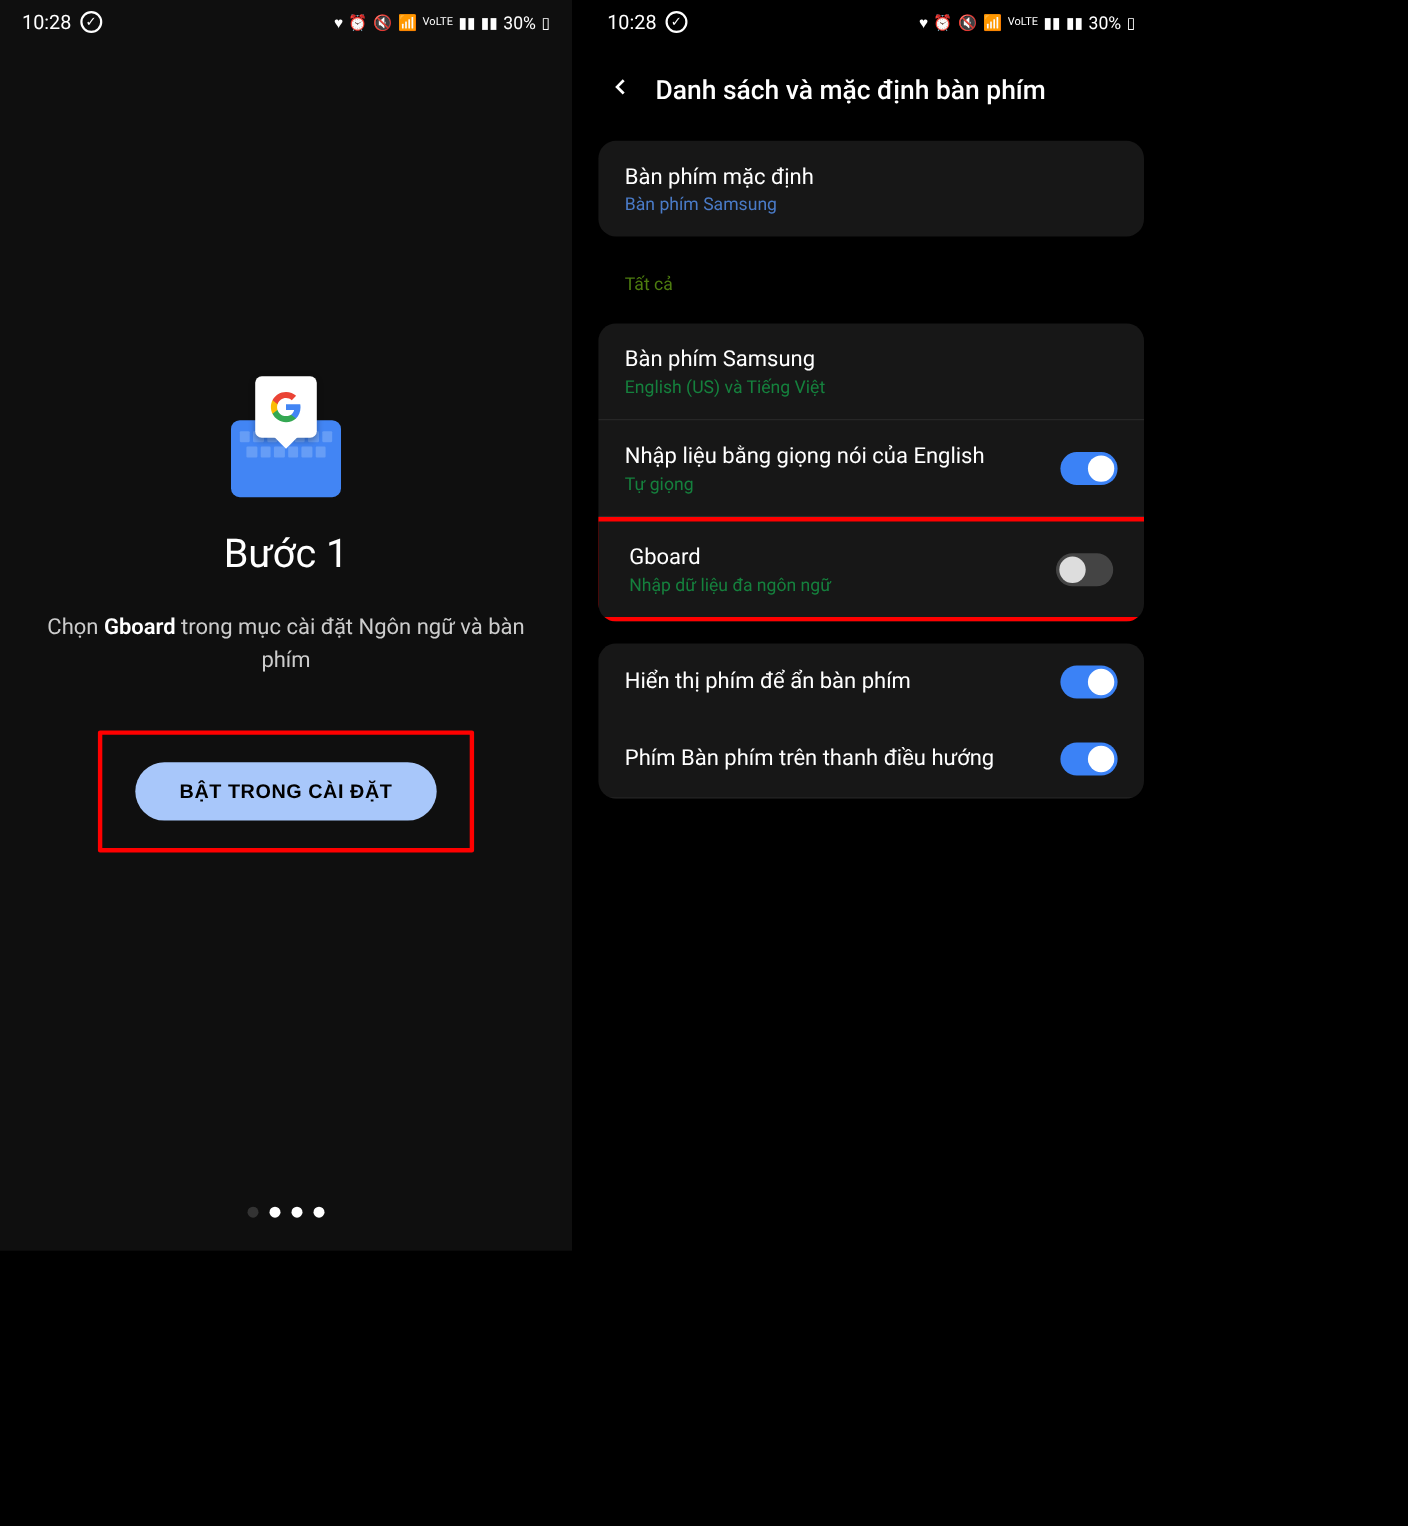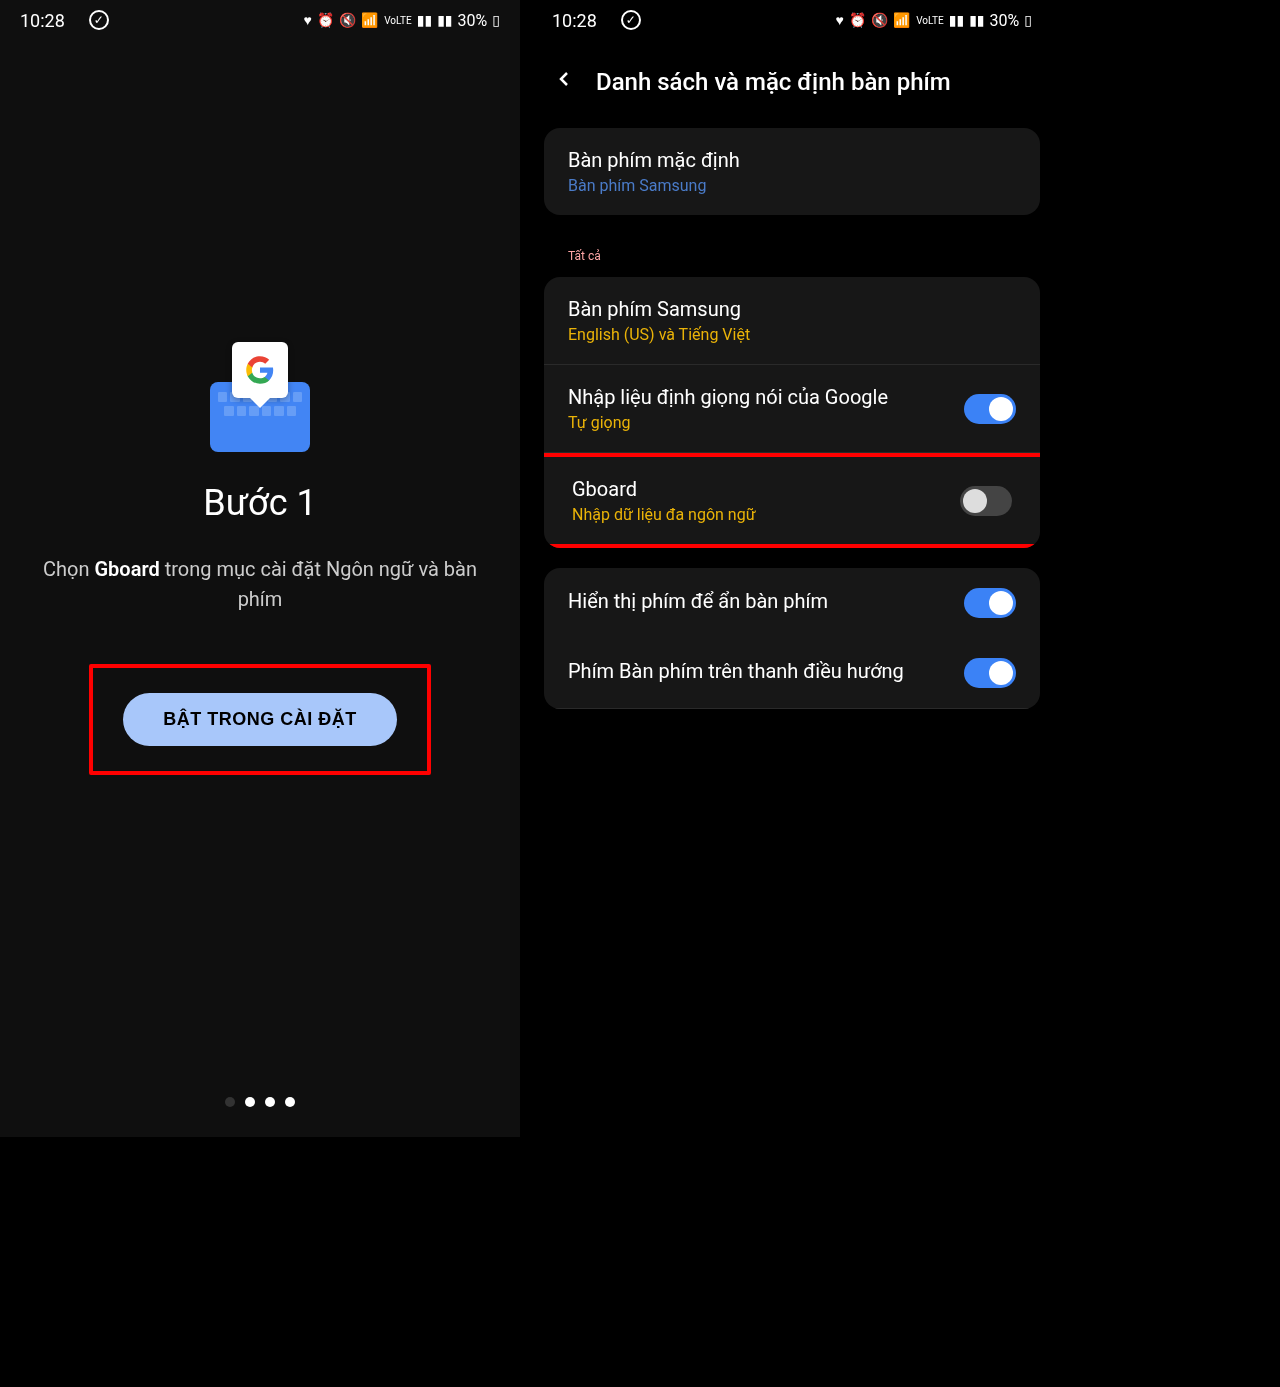--- a/index.html
+++ b/index.html
@@ -41,21 +41,21 @@
       justify-content: space-between;
       align-items: center;
       padding: 0 20px;
       color: #fff;
       font-size: 18px;
     }
     
     .status-left {
       display: flex;
       align-items: center;
-      gap: 24px;
+      gap: 8px;
     }
     
     .status-right {
       display: flex;
       align-items: center;
       gap: 5px;
       font-size: 16px;
     }
     
     .status-icon {
@@ -245,32 +245,32 @@
       flex: 1;
     }
     
     .item-title {
       color: #fff;
       font-size: 20px;
       margin-bottom: 4px;
     }
     
     .item-subtitle {
-      color: #eab308;
+      color: #15803d;
       font-size: 16px;
     }
     
     .item-subtitle.blue {
       color: #4a7bc8;
     }
     
     .section-label {
-      color: #fca5a5;
-      font-size: 12px;
-      padding: 14px 24px 14px;
+      color: #4d7c0f;
+      font-size: 16px;
+      padding: 14px 24px 26px;
     }
     
     .toggle {
       width: 52px;
       height: 30px;
       border-radius: 15px;
       position: relative;
       cursor: pointer;
       flex-shrink: 0;
     }
@@ -437,21 +437,21 @@
     <div class="settings-card">
       <div class="settings-item with-border">
         <div class="settings-text">
           <div class="item-title">Bàn phím Samsung</div>
           <div class="item-subtitle">English (US) và Tiếng Việt</div>
         </div>
       </div>
 
       <div class="settings-item with-border">
         <div class="settings-text">
-          <div class="item-title">Nhập liệu định giọng nói của Google</div>
+          <div class="item-title">Nhập liệu bằng giọng nói của English</div>
           <div class="item-subtitle">Tự giọng</div>
         </div>
         <div class="toggle on">
           <div class="toggle-knob"></div>
         </div>
       </div>
 
       <div class="highlight-row">
         <div class="settings-item">
           <div class="settings-text">

